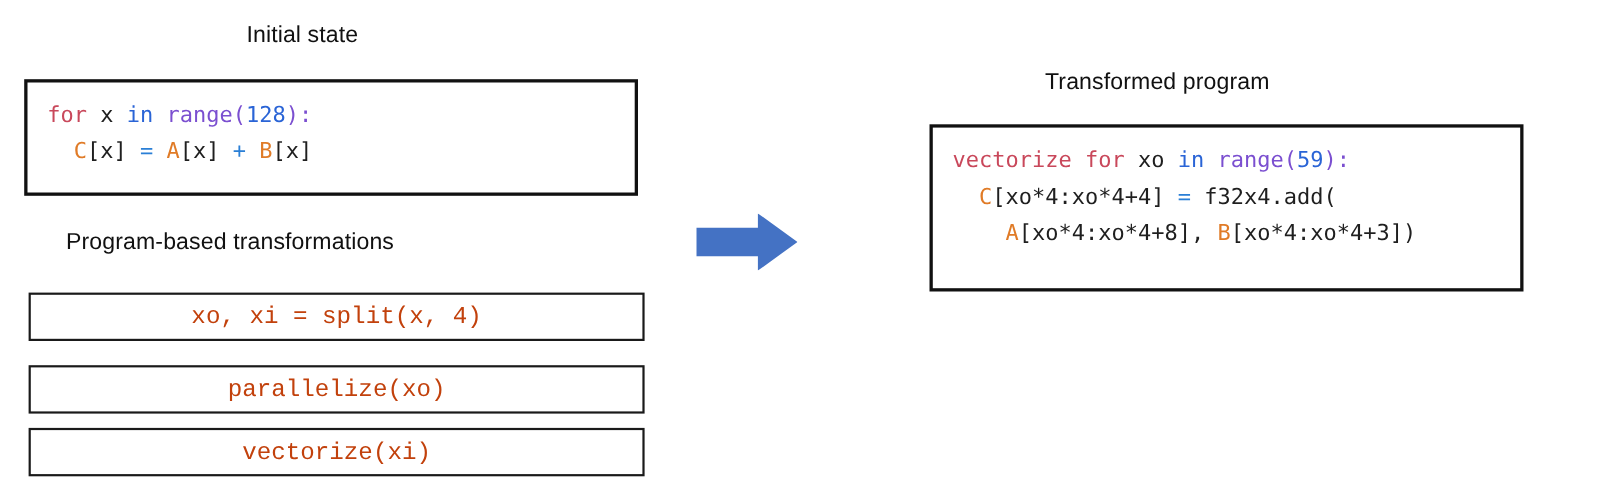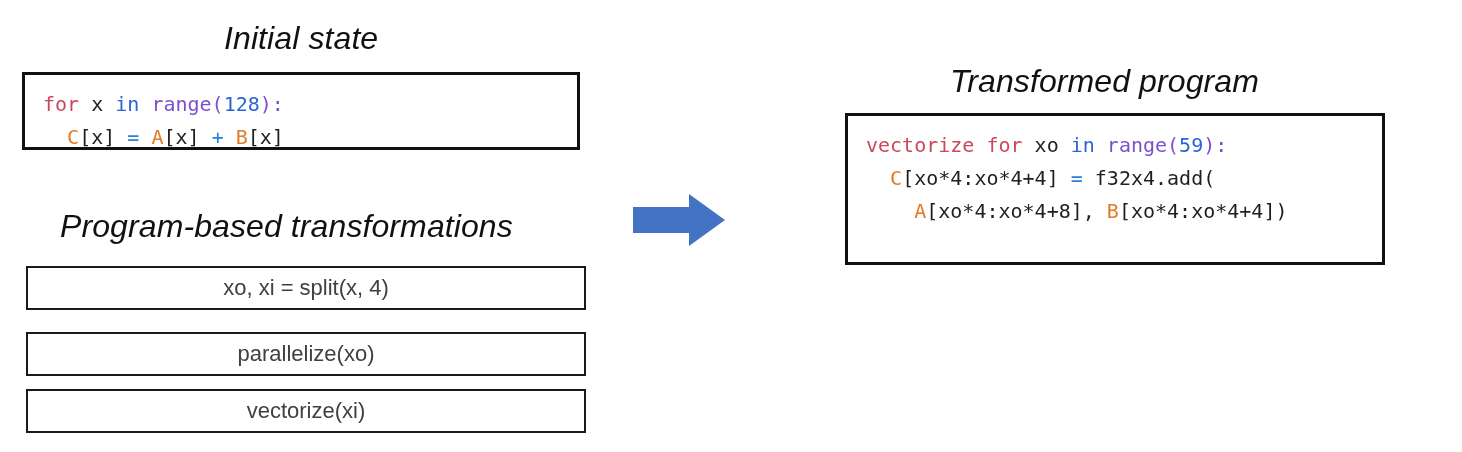--- a/index.html
+++ b/index.html
@@ -13,47 +13,46 @@
     position: relative;
     overflow: hidden;
     font-family: "Liberation Sans", sans-serif;
     color: #000000;
   }
 
   
   .heading {
     position: absolute;
     font-family: "Liberation Sans", sans-serif;
-    font-size: 32px;
+    font-size: 21px;
     font-weight: 400;
     color: #111111;
     white-space: nowrap;
     letter-spacing: 0.1px;
-    font-style: italic;
   }
   #heading-initial-state   { left: 224px; top: 20px; }
   #heading-transforms      { left: 60px;  top: 208px; }
   #heading-transformed     { left: 950px; top: 63px; }
 
   
   .code-box {
     position: absolute;
     box-sizing: border-box;
     background: #ffffff;
     border: 3px solid #111111;
     font-family: "DejaVu Sans Mono", "Liberation Mono", monospace;
     font-size: 20px;
     line-height: 33px;
     white-space: pre;
     color: #1f1f1f;
     overflow: hidden;
   }
   #box-initial-state {
     left: 22px;  top: 72px;
-    width: 558px; height: 78px;
+    width: 558px; height: 106px;
     padding: 13px 0 0 18px;
   }
   #box-transformed {
     left: 845px; top: 113px;
     width: 540px; height: 152px;
     padding: 13px 0 0 18px;
   }
   .tok-kw      { color: #c9485b; }
   .tok-op-kw   { color: #2a64d6; }
   .tok-fn      { color: #7b4fd0; }
@@ -64,23 +63,23 @@
 
   
   .transform-box {
     position: absolute;
     box-sizing: border-box;
     left: 26px;
     width: 560px;
     height: 44px;
     background: #ffffff;
     border: 2px solid #1a1a1a;
-    font-family: Liberation Sans, sans-serif;
+    font-family: Liberation Mono, monospace;
     font-size: 22px;
-    color: #404040;
+    color: #c2410c;
     display: flex;
     align-items: center;
     justify-content: center;
     white-space: pre;
   }
   #transform-box-0 { top: 266px; }
   #transform-box-1 { top: 332px; }
   #transform-box-2 { top: 389px; }
 
   
@@ -103,21 +102,21 @@
 
 <div class="code-box" id="box-initial-state"><span><span class="tok-kw">for</span><span class="tok-plain"> x </span><span class="tok-op-kw">in</span><span class="tok-fn"> range</span><span class="tok-fn">(</span><span class="tok-num">128</span><span class="tok-fn">):</span></span>
 <span><span class="tok-plain">  </span><span class="tok-var">C</span><span class="tok-plain">[x] </span><span class="tok-op">=</span><span class="tok-plain"> </span><span class="tok-var">A</span><span class="tok-plain">[x] </span><span class="tok-op">+</span><span class="tok-plain"> </span><span class="tok-var">B</span><span class="tok-plain">[x]</span></span></div>
 
 <svg id="arrow-right" viewBox="0 0 92 52" xmlns="http://www.w3.org/2000/svg">
   <polygon points="0,13 56,13 56,0 92,26 56,52 56,39 0,39" fill="#4472C4"></polygon>
 </svg>
 
 <div class="code-box" id="box-transformed"><span><span class="tok-kw">vectorize for</span><span class="tok-plain"> xo </span><span class="tok-op-kw">in</span><span class="tok-fn"> range</span><span class="tok-fn">(</span><span class="tok-num">59</span><span class="tok-fn">):</span></span>
 <span><span class="tok-plain">  </span><span class="tok-var">C</span><span class="tok-plain">[xo*4:xo*4+4] </span><span class="tok-op">=</span><span class="tok-plain"> f32x4.add(</span></span>
-<span><span class="tok-plain">    </span><span class="tok-var">A</span><span class="tok-plain">[xo*4:xo*4+8], </span><span class="tok-var">B</span><span class="tok-plain">[xo*4:xo*4+4])</span></span></div>
+<span><span class="tok-plain">    </span><span class="tok-var">A</span><span class="tok-plain">[xo*4:xo*4+8], </span><span class="tok-var">B</span><span class="tok-plain">[xo*4:xo*4+3])</span></span></div>
 
 <div class="transform-box" id="transform-box-0">
   <span>xo, xi = split(x, 4)</span>
 </div>
 
 <div class="transform-box" id="transform-box-1">
   <span>parallelize(xo)</span>
 </div>
 
 <div class="transform-box" id="transform-box-2">

